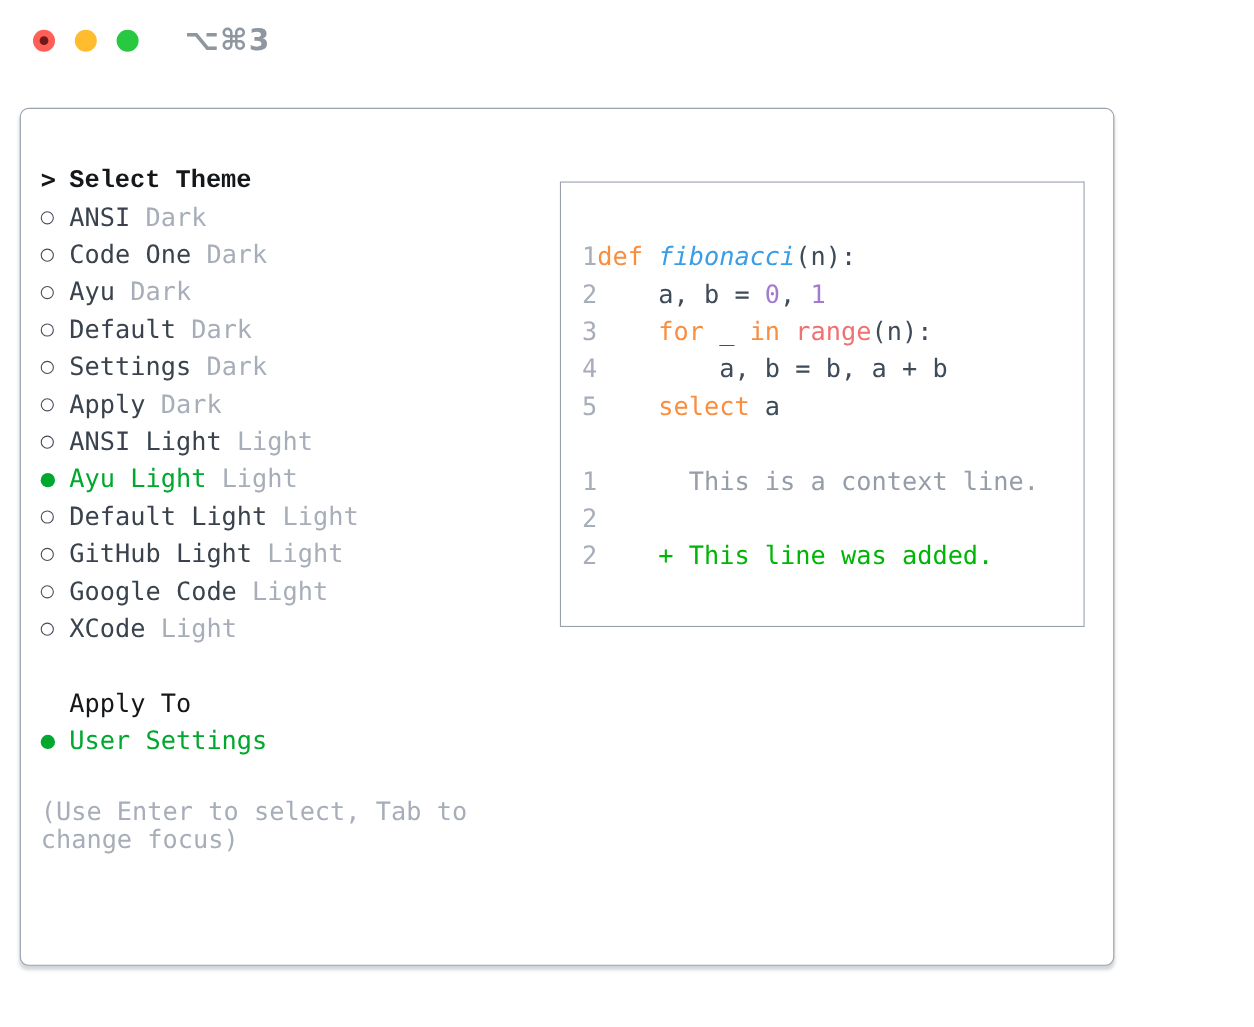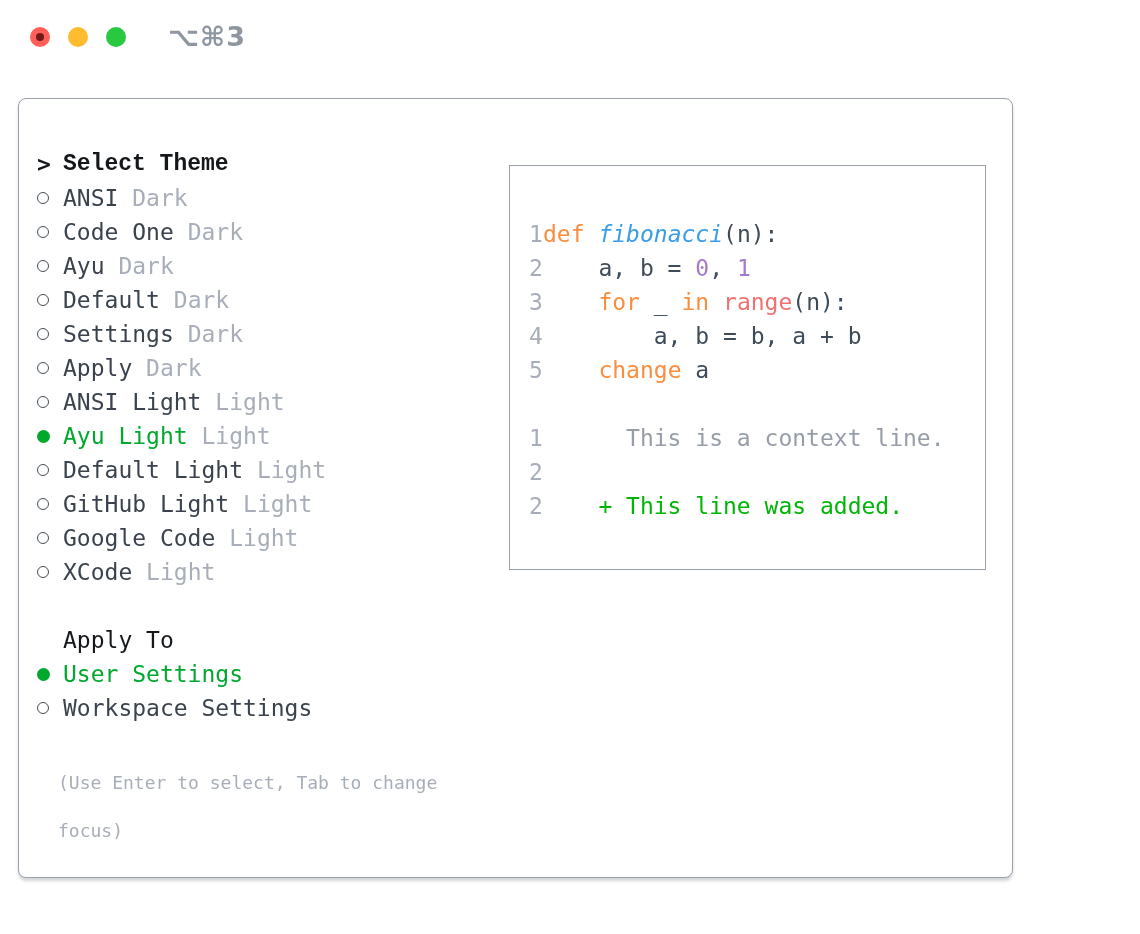--- a/index.html
+++ b/index.html
@@ -56,21 +56,21 @@
   .radio.on { border: none; width: 13px; height: 13px; background: var(--accent-green); }
   .hdr { font-weight: 700; color: #15181b; font-family: Liberation Mono, monospace; }
   .item-name { color: #3a434d; }
   .item-name.selected { color: var(--accent-green); }
   .item-variant { color: var(--muted); }
   .apply-label { color: #15181b; text-align: center; }
   .opt-label { color: #3a434d; }
   .opt-label.selected { color: var(--accent-green); }
   .spacer { height: 34px; }
   .help {
-    width: 400px; font-size: 18px; line-height: 48px; color: var(--muted); margin-left: 21px;
+    width: 400px; font-size: 23px; line-height: 26px; color: var(--muted);
   }
   
   .preview-col { position: absolute; left: 482px; top: 48px; }
   .preview-box {
     margin: 18px 0 0 8px;
     width: 477px; height: 405px;
     border: 1.5px solid #9aa1ad;
     box-sizing: border-box;
     padding: 51px 0 0 19px;
     overflow: hidden;
@@ -122,34 +122,33 @@
           <div class="row"><span class="marker"><span class="radio"></span></span><span class="item-name">Google Code</span><span class="item-variant"> </span><span class="item-variant">Light</span></div>
           <div class="row"><span class="marker"><span class="radio"></span></span><span class="item-name">XCode</span><span class="item-variant"> </span><span class="item-variant">Light</span></div>
         </div>
       <div class="spacer"></div>
       <div class="row">
         <span class="marker"></span>
         <span class="apply-label">Apply To</span>
       </div>
       <div id="apply-options">
           <div class="row"><span class="marker"><span class="radio on"></span></span><span class="opt-label selected">User Settings</span></div>
-          <div class="row"><span class="marker"><span class="radio"></span></span><span class="opt-label">Workspace Settings</span></div>
         </div>
       <div class="spacer"></div>
       <div class="help">(Use Enter to select, Tab to change focus)</div>
     </div>
 
     <div class="preview-col">
       <div class="preview-box">
         <div id="code-lines">
             <div class="code-line"><span class="ln">1</span><span class="tok tok-keyword">def</span><span class="tok"> </span><span class="tok tok-function">fibonacci</span><span class="tok">(n):</span></div>
             <div class="code-line"><span class="ln">2</span><span class="tok">    a, b = </span><span class="tok tok-number">0</span><span class="tok">, </span><span class="tok tok-number">1</span></div>
             <div class="code-line"><span class="ln">3</span><span class="tok">    </span><span class="tok tok-keyword">for</span><span class="tok"> _ </span><span class="tok tok-keyword">in</span><span class="tok"> </span><span class="tok tok-builtin">range</span><span class="tok">(n):</span></div>
             <div class="code-line"><span class="ln">4</span><span class="tok">        a, b = b, a + b</span></div>
-            <div class="code-line"><span class="ln">5</span><span class="tok">    </span><span class="tok tok-keyword">change</span><span class="tok"> a</span></div>
+            <div class="code-line"><span class="ln">5</span><span class="tok">    </span><span class="tok tok-keyword">select</span><span class="tok"> a</span></div>
           </div>
         <div class="spacer"></div>
         <div id="diff-lines">
             <div class="code-line"><span class="ln">1</span><span class="diff-context">      This is a context line.</span></div>
             <div class="code-line"><span class="ln">2</span></div>
             <div class="code-line"><span class="ln">2</span><span class="diff-added">    + This line was added.</span></div>
           </div>
       </div>
     </div>
 

